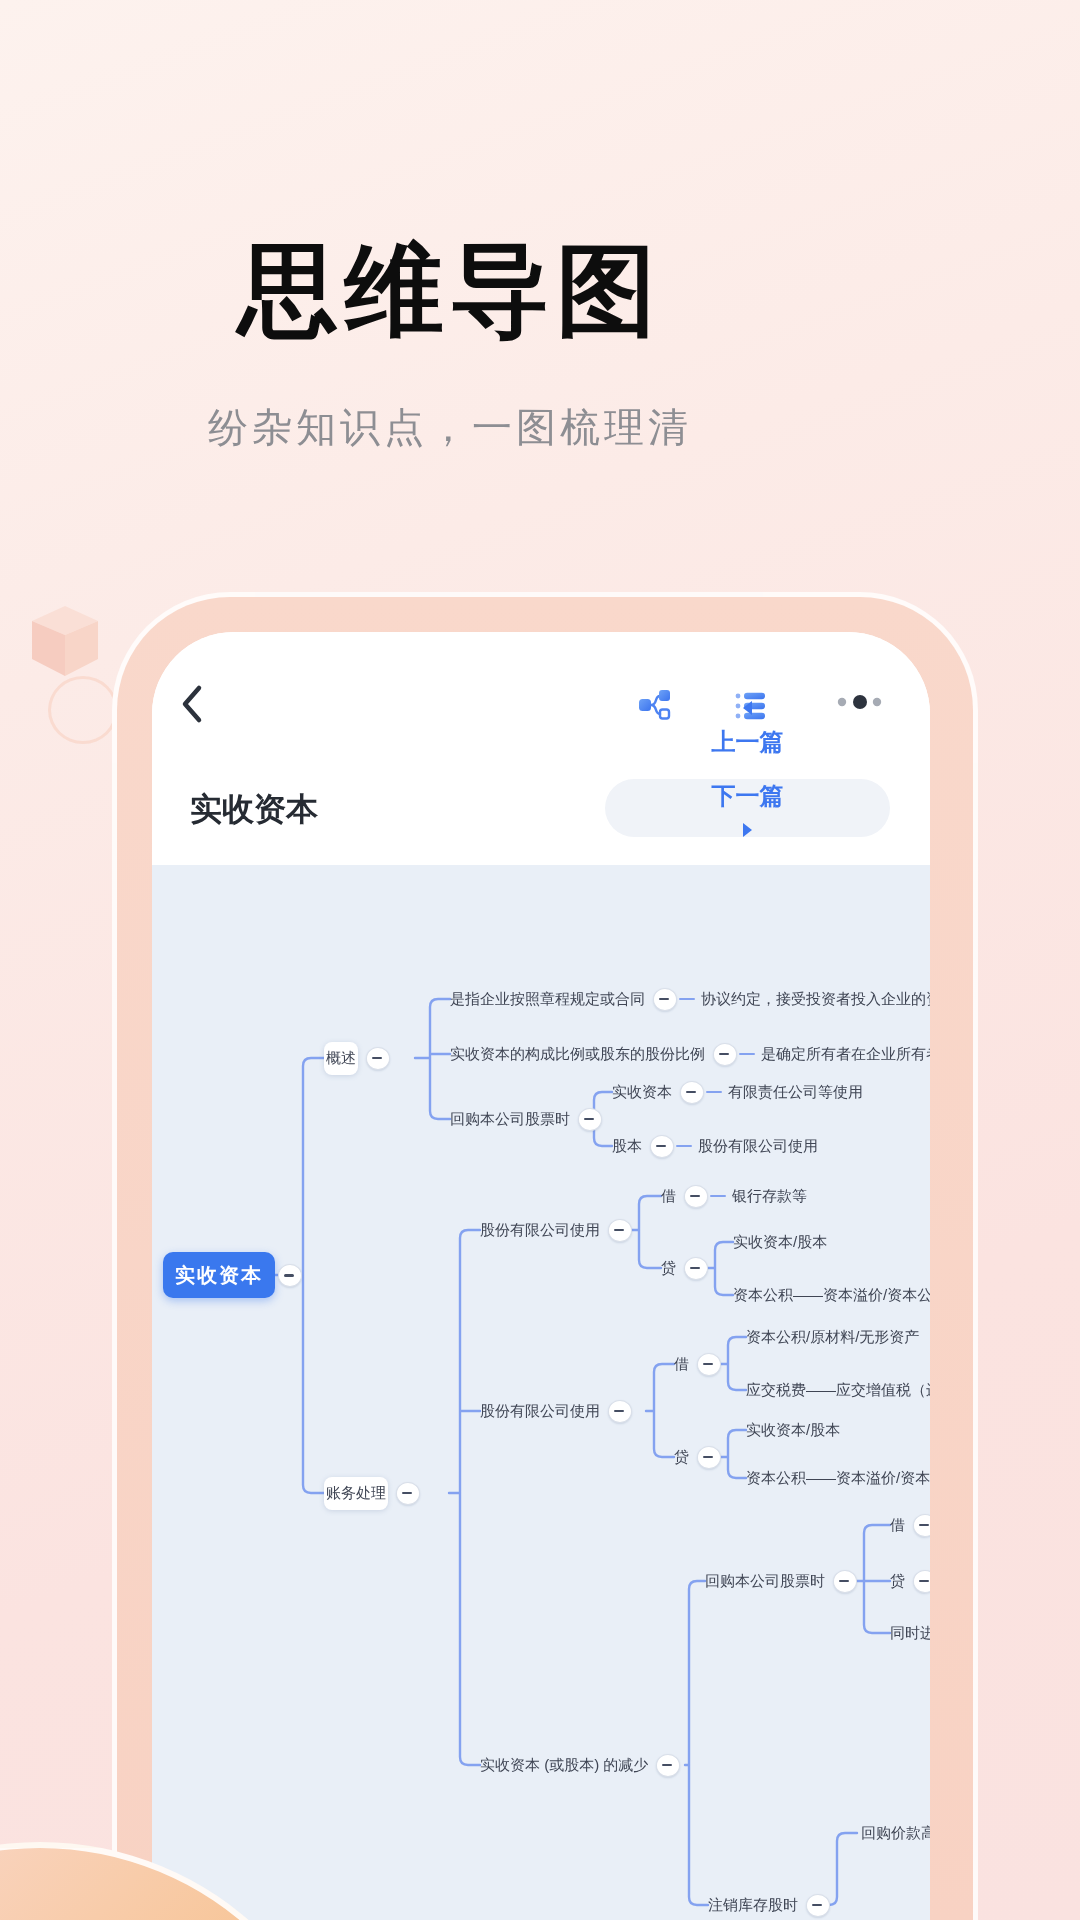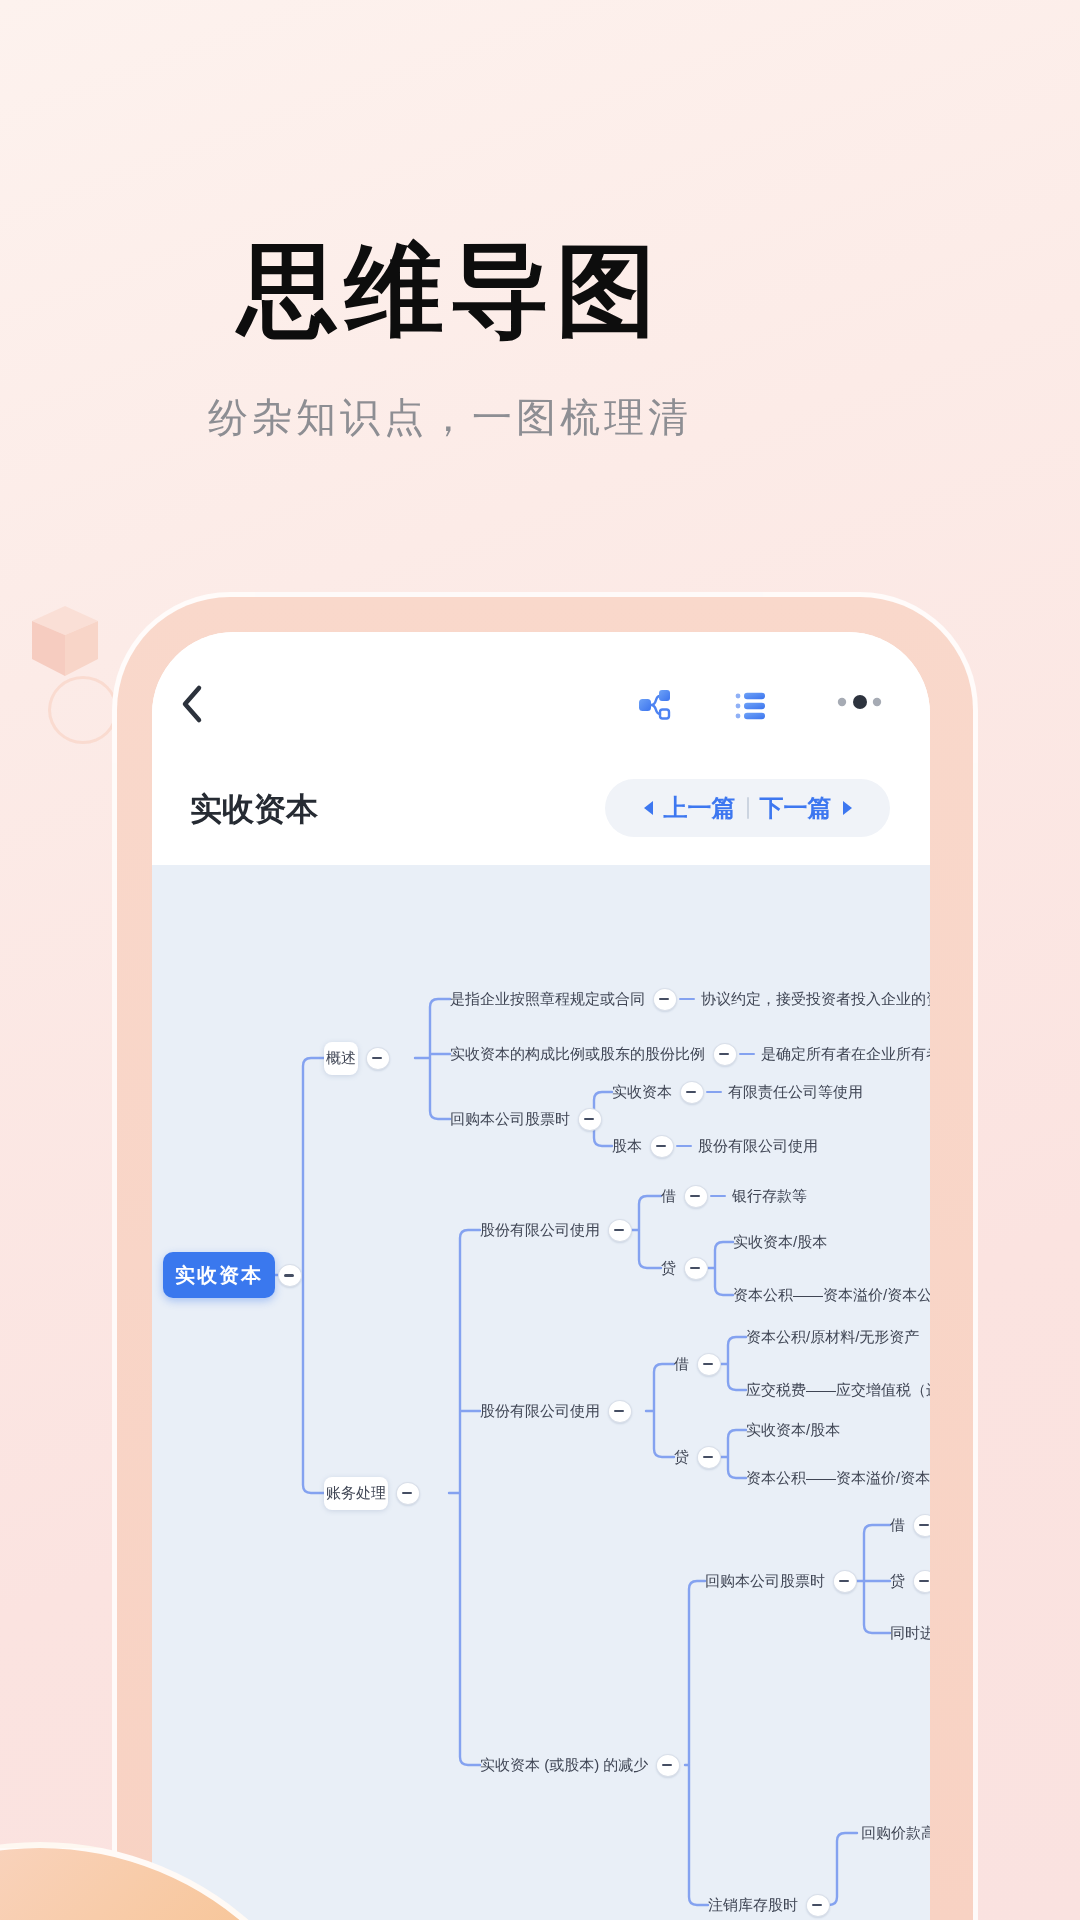--- a/index.html
+++ b/index.html
@@ -2,42 +2,42 @@
 <html><head>
 <meta charset="utf-8">
 <style>
   html,body{margin:0;padding:0;}
   body{font-family:"Liberation Sans","DejaVu Sans",sans-serif;}
   .page{position:relative;width:1080px;height:1920px;overflow:hidden;
         background:linear-gradient(160deg,#fdf2ee 0%,#fcebe7 30%,#fbe3e0 70%,#fae2e0 100%);}
   
   .hero{position:absolute;top:0;left:0;width:900px;text-align:center;}
   .hero-title{margin-top:225px;font-size:100px;font-weight:900;color:#0d0d0d;letter-spacing:6px;}
-  .hero-sub{margin-top:30px;font-size:40px;color:#8d8e93;letter-spacing:4px;}
+  .hero-sub{margin-top:40px;font-size:40px;color:#8d8e93;letter-spacing:4px;}
   
   .cube{position:absolute;left:26px;top:604px;}
   .ring{position:absolute;left:48px;top:676px;width:64px;height:62px;border:3px solid rgba(247,205,190,.55);border-radius:50%;}
   .big-circle{position:absolute;left:-278px;top:1842px;width:624px;height:624px;border-radius:50%;
     border:6px solid rgba(255,255,255,.9);
     background:linear-gradient(135deg,#f9d5c3 15%,#f7c391 55%,#f3ac52 95%);}
   
   .phone{position:absolute;left:112px;top:592px;width:856px;height:1328px;
     border:5px solid rgba(255,255,255,.9);border-bottom:none;
     border-radius:118px 118px 0 0;
     background:linear-gradient(180deg,#f9d8cb 0%,#f8d2c3 100%);}
   .screen{position:absolute;left:35px;right:43px;top:35px;bottom:0;background:#ffffff;
     border-radius:82px 82px 0 0;overflow:hidden;}
   
   .scr-header{position:absolute;left:0;top:0;right:0;height:233px;background:#fff;}
   .back-btn{position:absolute;left:26px;top:50px;width:28px;height:44px;cursor:pointer;}
   .ic{position:absolute;cursor:pointer;}
   .scr-title{position:absolute;left:38px;top:156px;font-size:32px;font-weight:700;color:#262b33;}
   .pager{position:absolute;left:453px;top:147px;width:285px;height:58px;border-radius:29px;
-    background:#f0f3f8;display:flex;align-items:center;justify-content:center;gap:11px;
-    font-size:24px;font-weight:600;color:#3d77f0;}
+    background:#f0f3f8;display:flex;align-items:center;justify-content:flex-end;gap:11px;
+    font-size:24px;font-weight:600;color:#3d77f0;flex-direction:column;}
   .tri-l{width:0;height:0;border-top:7px solid transparent;border-bottom:7px solid transparent;border-right:9px solid #3d77f0;}
   .tri-r{width:0;height:0;border-top:7px solid transparent;border-bottom:7px solid transparent;border-left:9px solid #3d77f0;}
   .pg-div{width:2px;height:22px;background:#ccd4e0;border-radius:1px;}
   .pager span{cursor:pointer;}
   
   .mindmap{position:absolute;left:0;right:0;top:233px;bottom:0;background:#e9eff7;overflow:hidden;}
   .mm-svg{position:absolute;left:0;top:0;}
   .row{position:absolute;display:flex;align-items:center;height:36px;white-space:nowrap;
        font-size:15px;color:#3f4554;justify-content:space-between;}
   .mc{width:22px;height:21px;border-radius:50%;background:#fff;border:1px solid #d9dfe9;

